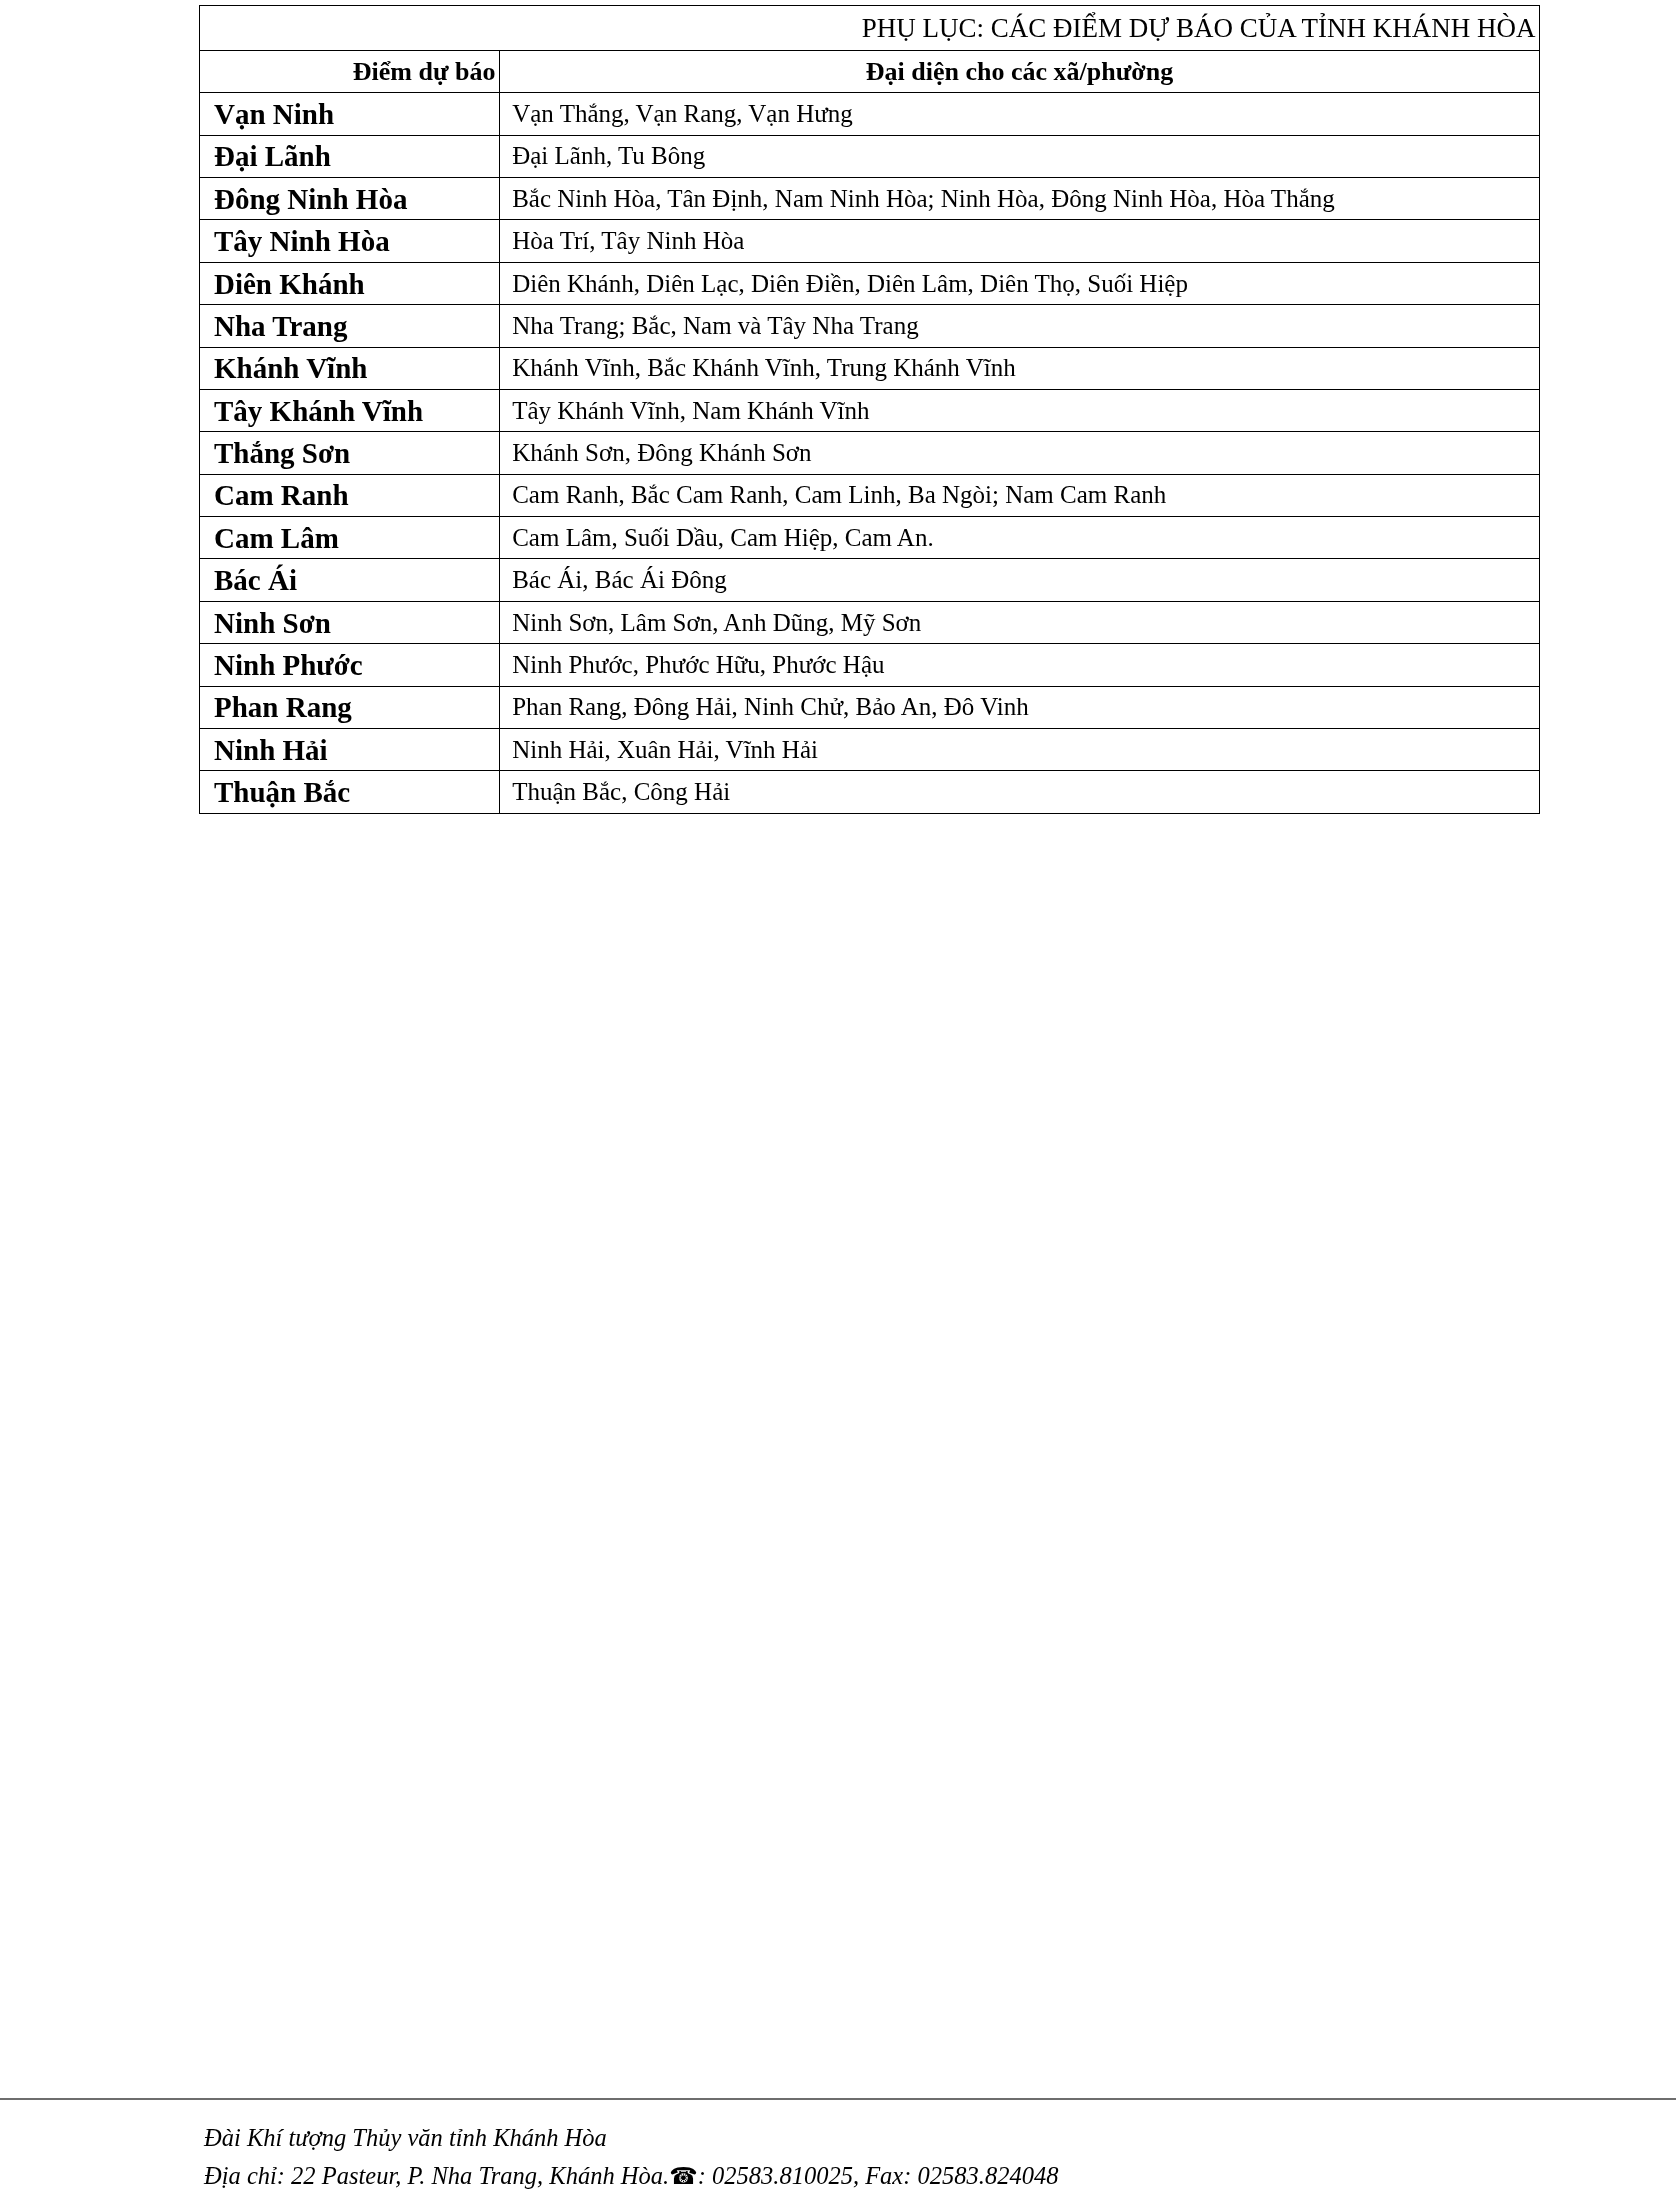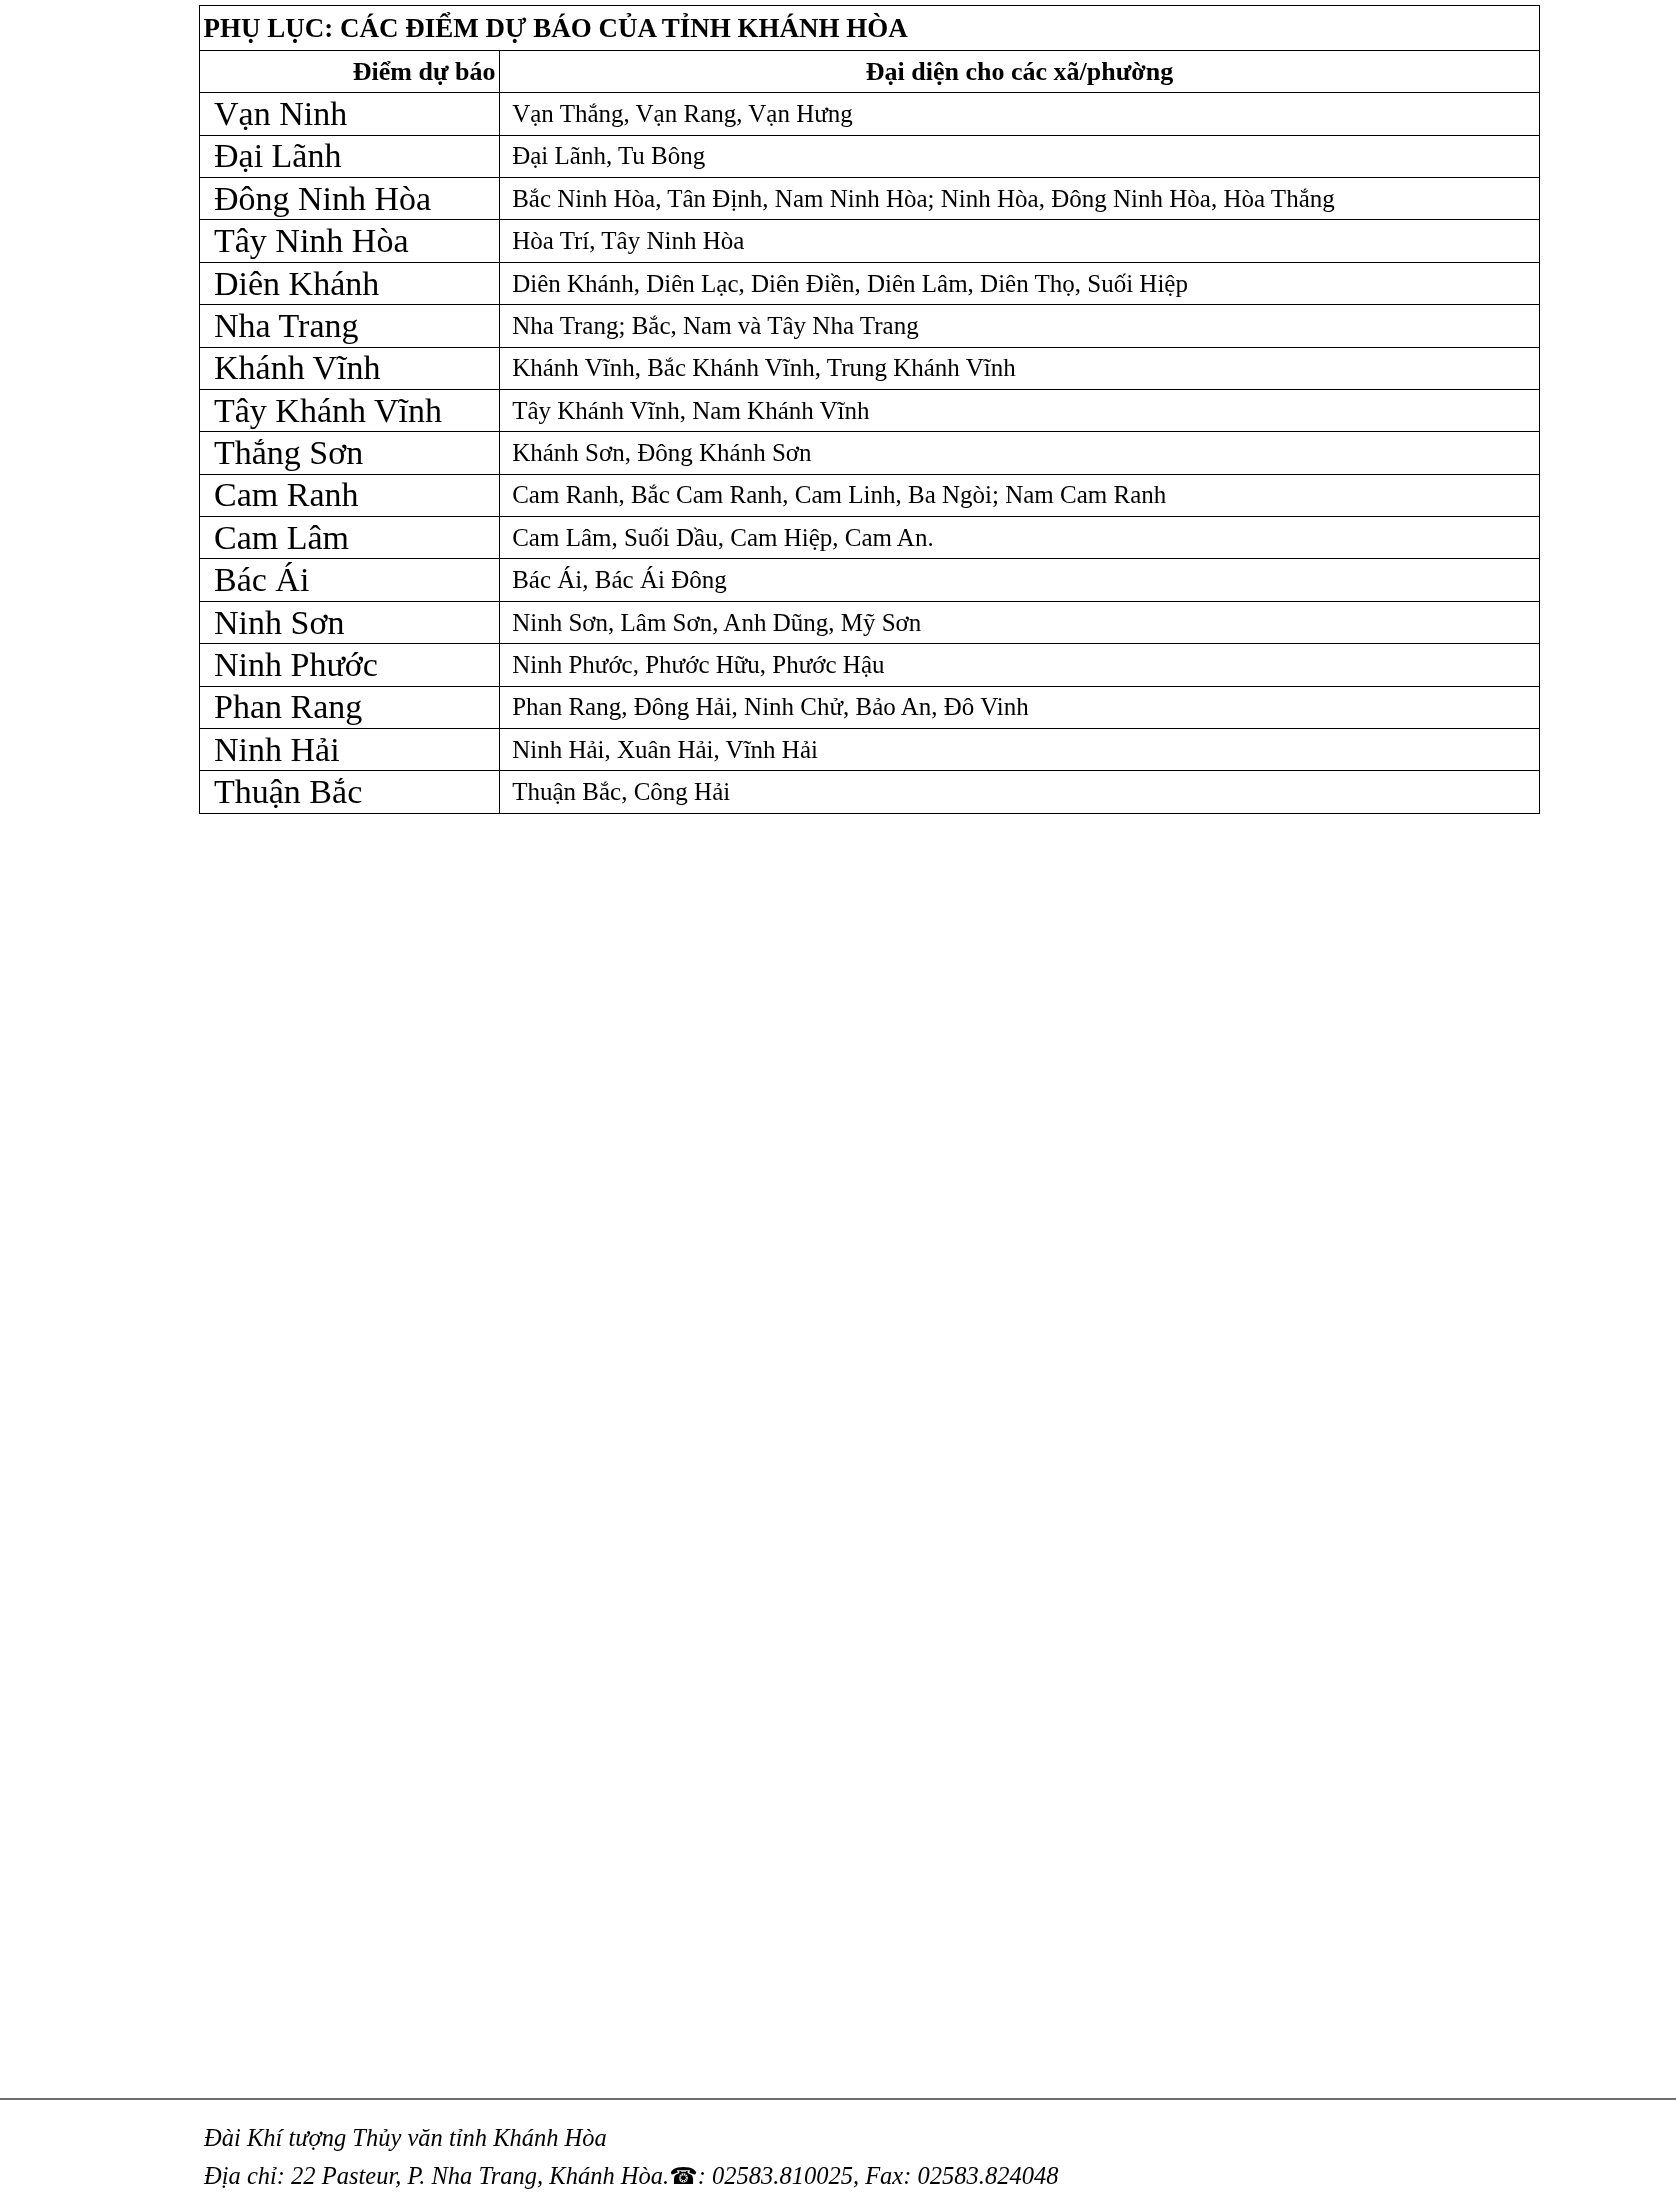--- a/index.html
+++ b/index.html
@@ -24,43 +24,43 @@
     width: 1340px;
     border-collapse: collapse;
     table-layout: fixed;
   }
   .doc-table td, .doc-table th {
     border: 1.7px solid #000000;
     vertical-align: middle;
     overflow: hidden;
   }
   .title-cell {
-    text-align: left;
-    font-weight: bold;
+    text-align: right;
+    font-weight: normal;
     font-size: 27px;
     padding: 4.4px 3.5px;
     line-height: 35px;
   }
   .head-point {
     font-weight: bold;
     font-size: 26px;
     text-align: right;
     padding: 1.7px 3.5px 1.7px 14px;
     line-height: 38px;
   }
   .head-areas {
     font-weight: bold;
     font-size: 26px;
     text-align: center;
     padding: 1.7px 3.5px;
     line-height: 38px;
   }
   .col-point {
-    font-weight: normal;
-    font-size: 34px;
+    font-weight: bold;
+    font-size: 29px;
     text-align: left;
     padding: 1.7px 3.5px 1.7px 14px;
     line-height: 38px;
   }
   .col-areas {
     font-size: 25px;
     text-align: left;
     padding: 1.7px 8.7px 1.7px 12.2px;
     line-height: 38px;
   }

